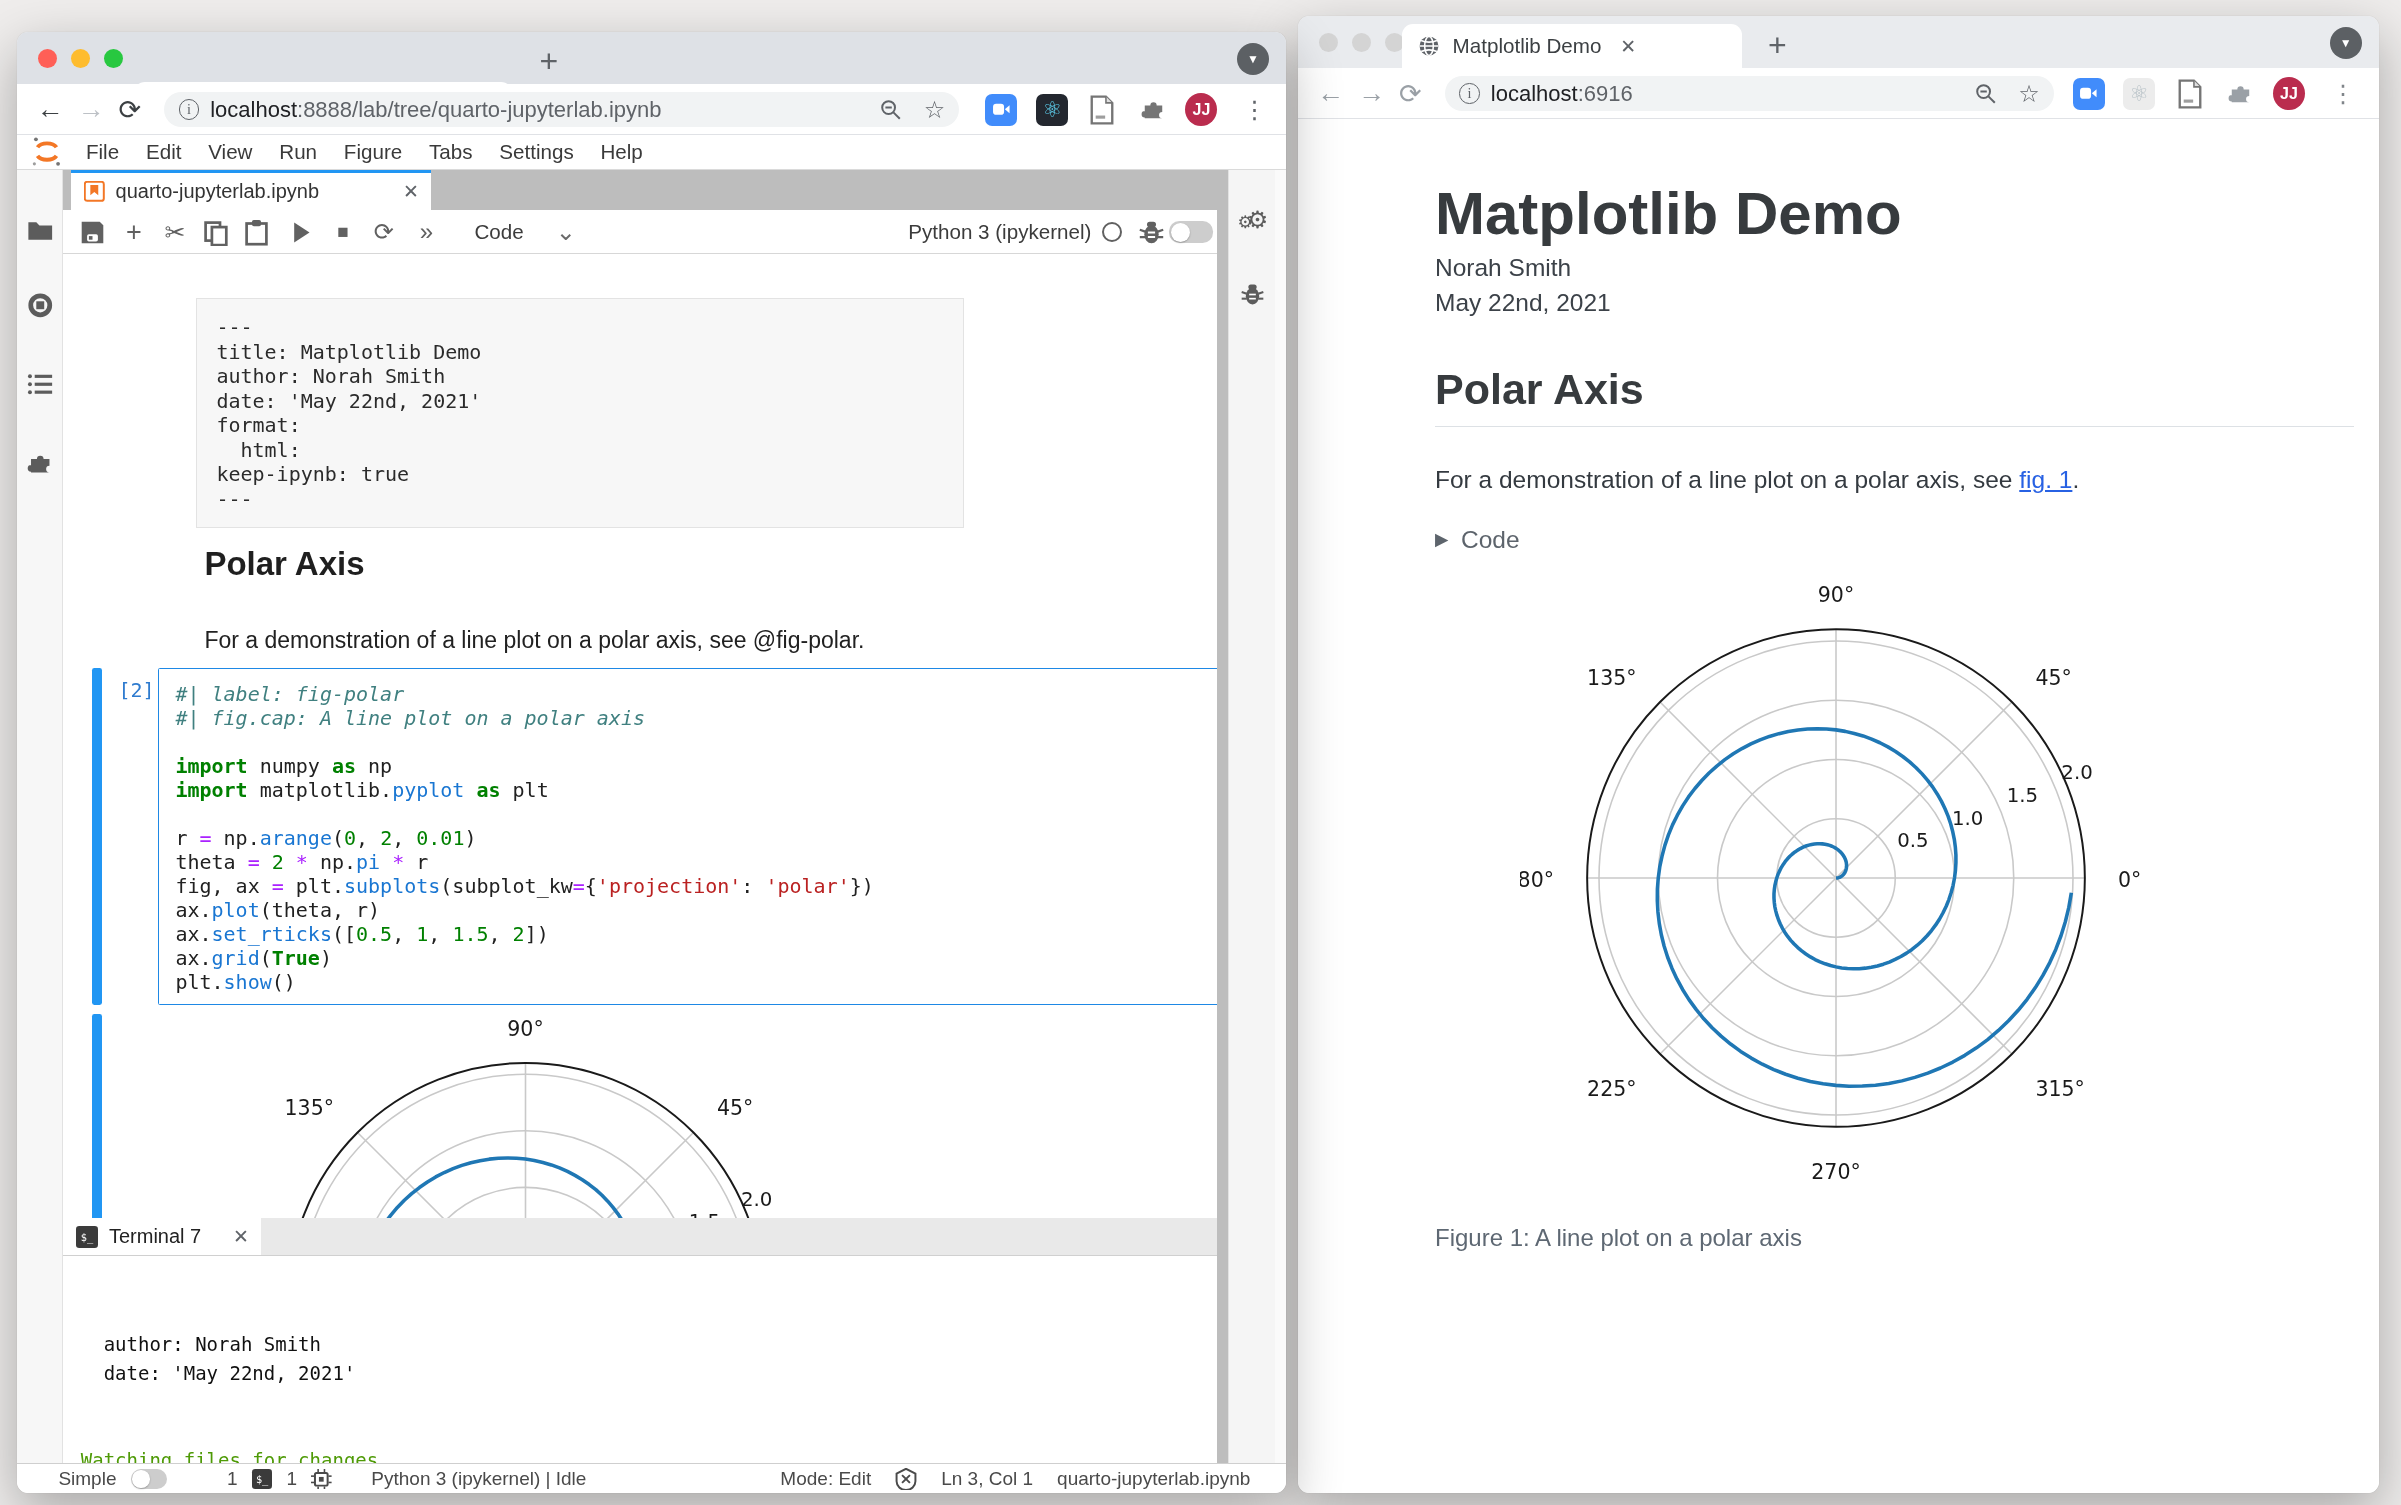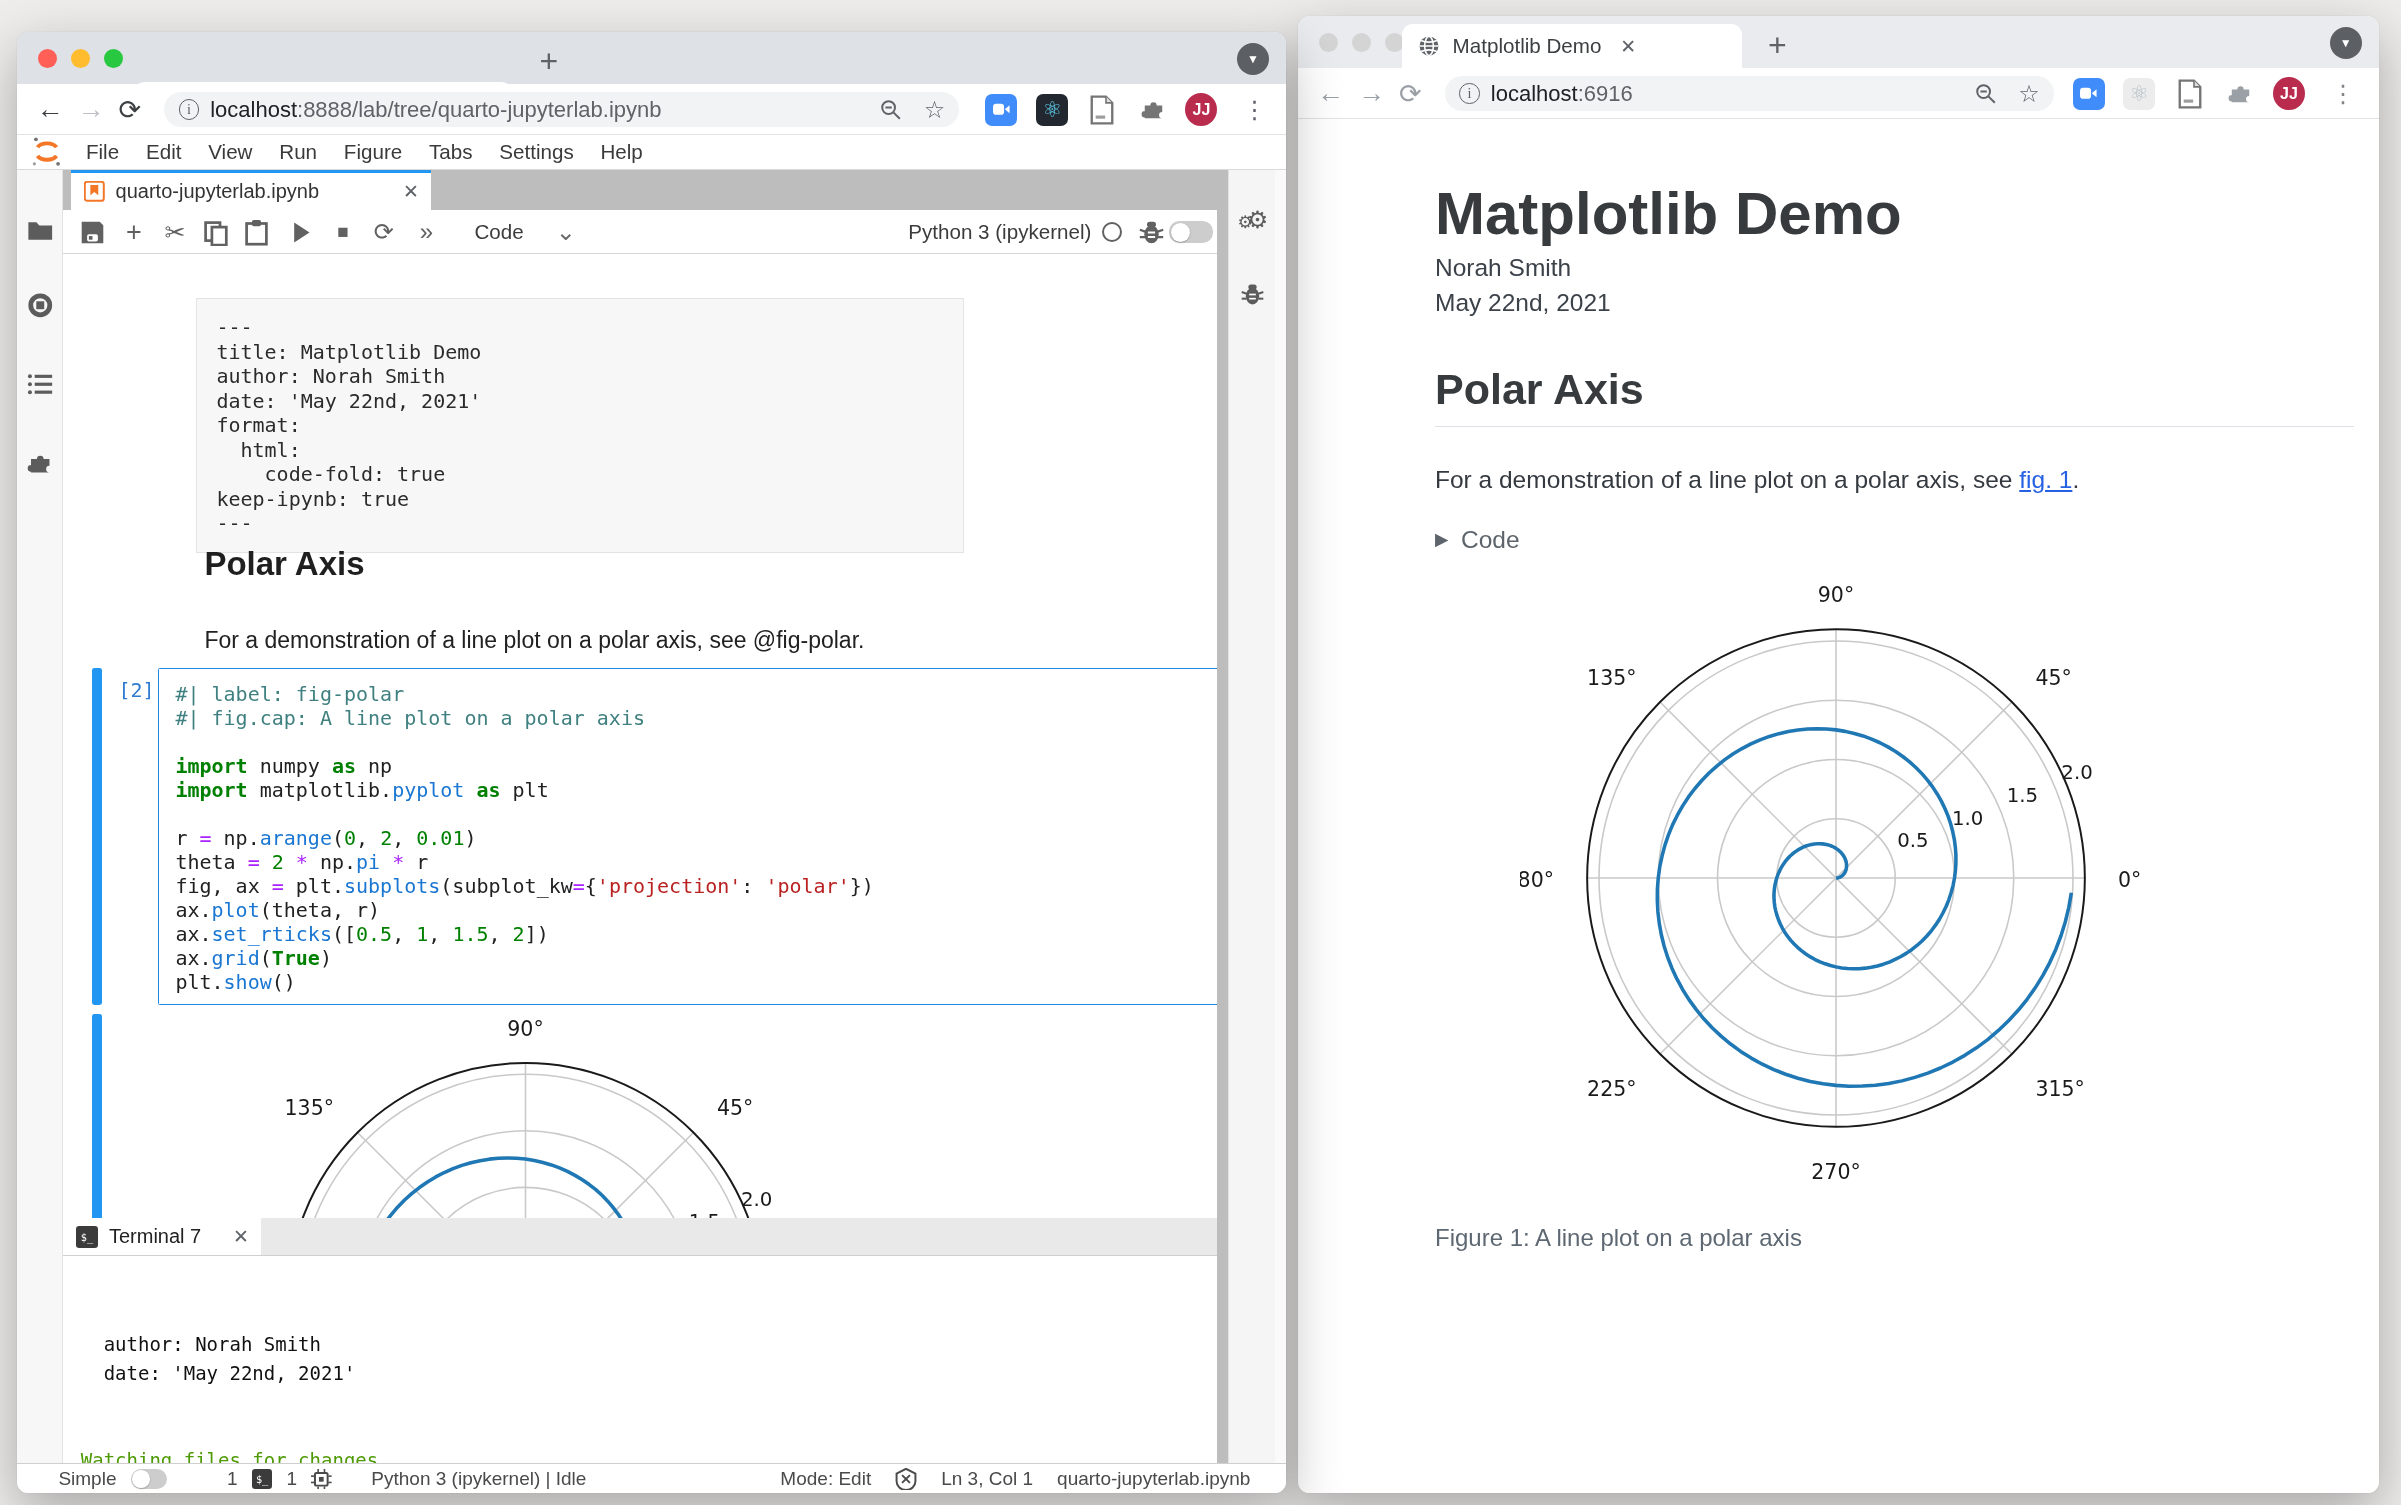--- a/index.html
+++ b/index.html
@@ -64,21 +64,21 @@
   .chip-dark { width:20.6px; height:20.6px; background:#3b3b3b; border-radius:3.2px; color:#fff; font-family:"DejaVu Sans Mono",monospace; font-size:10.3px; display:flex; align-items:center; justify-content:center; }
 
   
   .mono { font-family:"DejaVu Sans Mono", monospace; }
   .yaml-box { position:absolute; left:133px; top:44px; width:768px; background:#f7f7f7; border:0.8px solid #e3e3e3; padding:16px 19px; font-size:20px; line-height:24.5px; color:#2b2b2b; white-space:pre; }
   .md-h1 { position:absolute; left:141px; top:291px; font-size:33px; font-weight:bold; color:#1f1f1f; }
   .md-p { position:absolute; left:141px; top:373px; font-size:23px; color:#212121; }
   .collapser { position:absolute; left:29px; width:9.5px; border-radius:2.4px; background:#2196f3; }
   .cell-prompt { position:absolute; left:55px; top:424px; font-size:20px; color:#2e7bcf; }
   .code-box { position:absolute; left:95px; top:414px; width:1077px; height:337px; background:#fff; border:1.6px solid #1e88e5; border-radius:1.6px; padding:12.6px 16px; font-size:20px; line-height:24px; white-space:pre; color:#212121; }
-  .tk-com { color:#408080; }
+  .tk-com { color:#408080; font-style:italic; }
   .tk-kw { color:#008000; font-weight:bold; }
   .tk-prop { color:#1976d2; }
   .tk-num { color:#008000; }
   .tk-op { color:#aa22ff; }
   .tk-str { color:#ba2121; }
   .nb-plot { position:absolute; left:154px; top:738px; width:617px; height:617px; }
 
   
   .page { position:absolute; left:0; top:103px; right:0; bottom:0; background:#fff; padding:62px 47px 0 137px; color:#343a40; }
   .page h1 { font-size:60px; line-height:66px; font-weight:bold; color:#373b3e; margin-bottom:4.7px; }
@@ -251,21 +251,21 @@
             <line x1="11" y1="20" x2="19" y2="20" stroke="#fff" stroke-width="2"></line>
           </svg>
         <span class="tb-ic" style="right:3.2px; width:46px;">
             <span class="toggle" style="width:44px;height:22px;">
               <span class="knob" style="width:19px;height:19px;"></span>
             </span>
           </span>
       </div>
 
       <div class="nb-content">
-        <div class="yaml-box mono"><div>---</div><div>title: Matplotlib Demo</div><div>author: Norah Smith</div><div>date: 'May 22nd, 2021'</div><div>format:</div><div>  html:</div><div>    code-fold: true</div><div>keep-ipynb: true</div><div>---</div></div>
+        <div class="yaml-box mono"><div>---</div><div>title: Matplotlib Demo</div><div>author: Norah Smith</div><div>date: 'May 22nd, 2021'</div><div>format:</div><div>  html:</div><div>keep-ipynb: true</div><div>---</div></div>
         <div class="md-h1">Polar Axis</div>
         <div class="md-p">For a demonstration of a line plot on a polar axis, see @fig-polar.</div>
         <div class="collapser" style="top:414px; height:337px;"></div>
         <div class="cell-prompt mono">[2]:</div>
         <div class="code-box mono"><div><span class="tk-com">#| label: fig-polar</span></div><div><span class="tk-com">#| fig.cap: A line plot on a polar axis</span></div><div> </div><div><span class="tk-kw">import</span><span> numpy </span><span class="tk-kw">as</span><span> np</span></div><div><span class="tk-kw">import</span><span> matplotlib.</span><span class="tk-prop">pyplot</span><span> </span><span class="tk-kw">as</span><span> plt</span></div><div> </div><div><span>r </span><span class="tk-op">=</span><span> np.</span><span class="tk-prop">arange</span><span>(</span><span class="tk-num">0</span><span>, </span><span class="tk-num">2</span><span>, </span><span class="tk-num">0.01</span><span>)</span></div><div><span>theta </span><span class="tk-op">=</span><span> </span><span class="tk-num">2</span><span> </span><span class="tk-op">*</span><span> np.</span><span class="tk-prop">pi</span><span> </span><span class="tk-op">*</span><span> r</span></div><div><span>fig, ax </span><span class="tk-op">=</span><span> plt.</span><span class="tk-prop">subplots</span><span>(subplot_kw</span><span class="tk-op">=</span><span>{</span><span class="tk-str">'projection'</span><span>: </span><span class="tk-str">'polar'</span><span>})</span></div><div><span>ax.</span><span class="tk-prop">plot</span><span>(theta, r)</span></div><div><span>ax.</span><span class="tk-prop">set_rticks</span><span>([</span><span class="tk-num">0.5</span><span>, </span><span class="tk-num">1</span><span>, </span><span class="tk-num">1.5</span><span>, </span><span class="tk-num">2</span><span>])</span></div><div><span>ax.</span><span class="tk-prop">grid</span><span>(</span><span class="tk-kw">True</span><span>)</span></div><div><span>plt.</span><span class="tk-prop">show</span><span>()</span></div></div>
         <div class="collapser" style="top:760px; height:474px;"></div>
         <svg class="nb-plot" width="617" height="617" viewBox="0 0 780 780">
             <circle cx="390" cy="390" r="71.5" fill="none" stroke="#c9c9c9" stroke-width="2"></circle>
             <circle cx="390" cy="390" r="143" fill="none" stroke="#c9c9c9" stroke-width="2"></circle>
             <circle cx="390" cy="390" r="214.5" fill="none" stroke="#c9c9c9" stroke-width="2"></circle>

